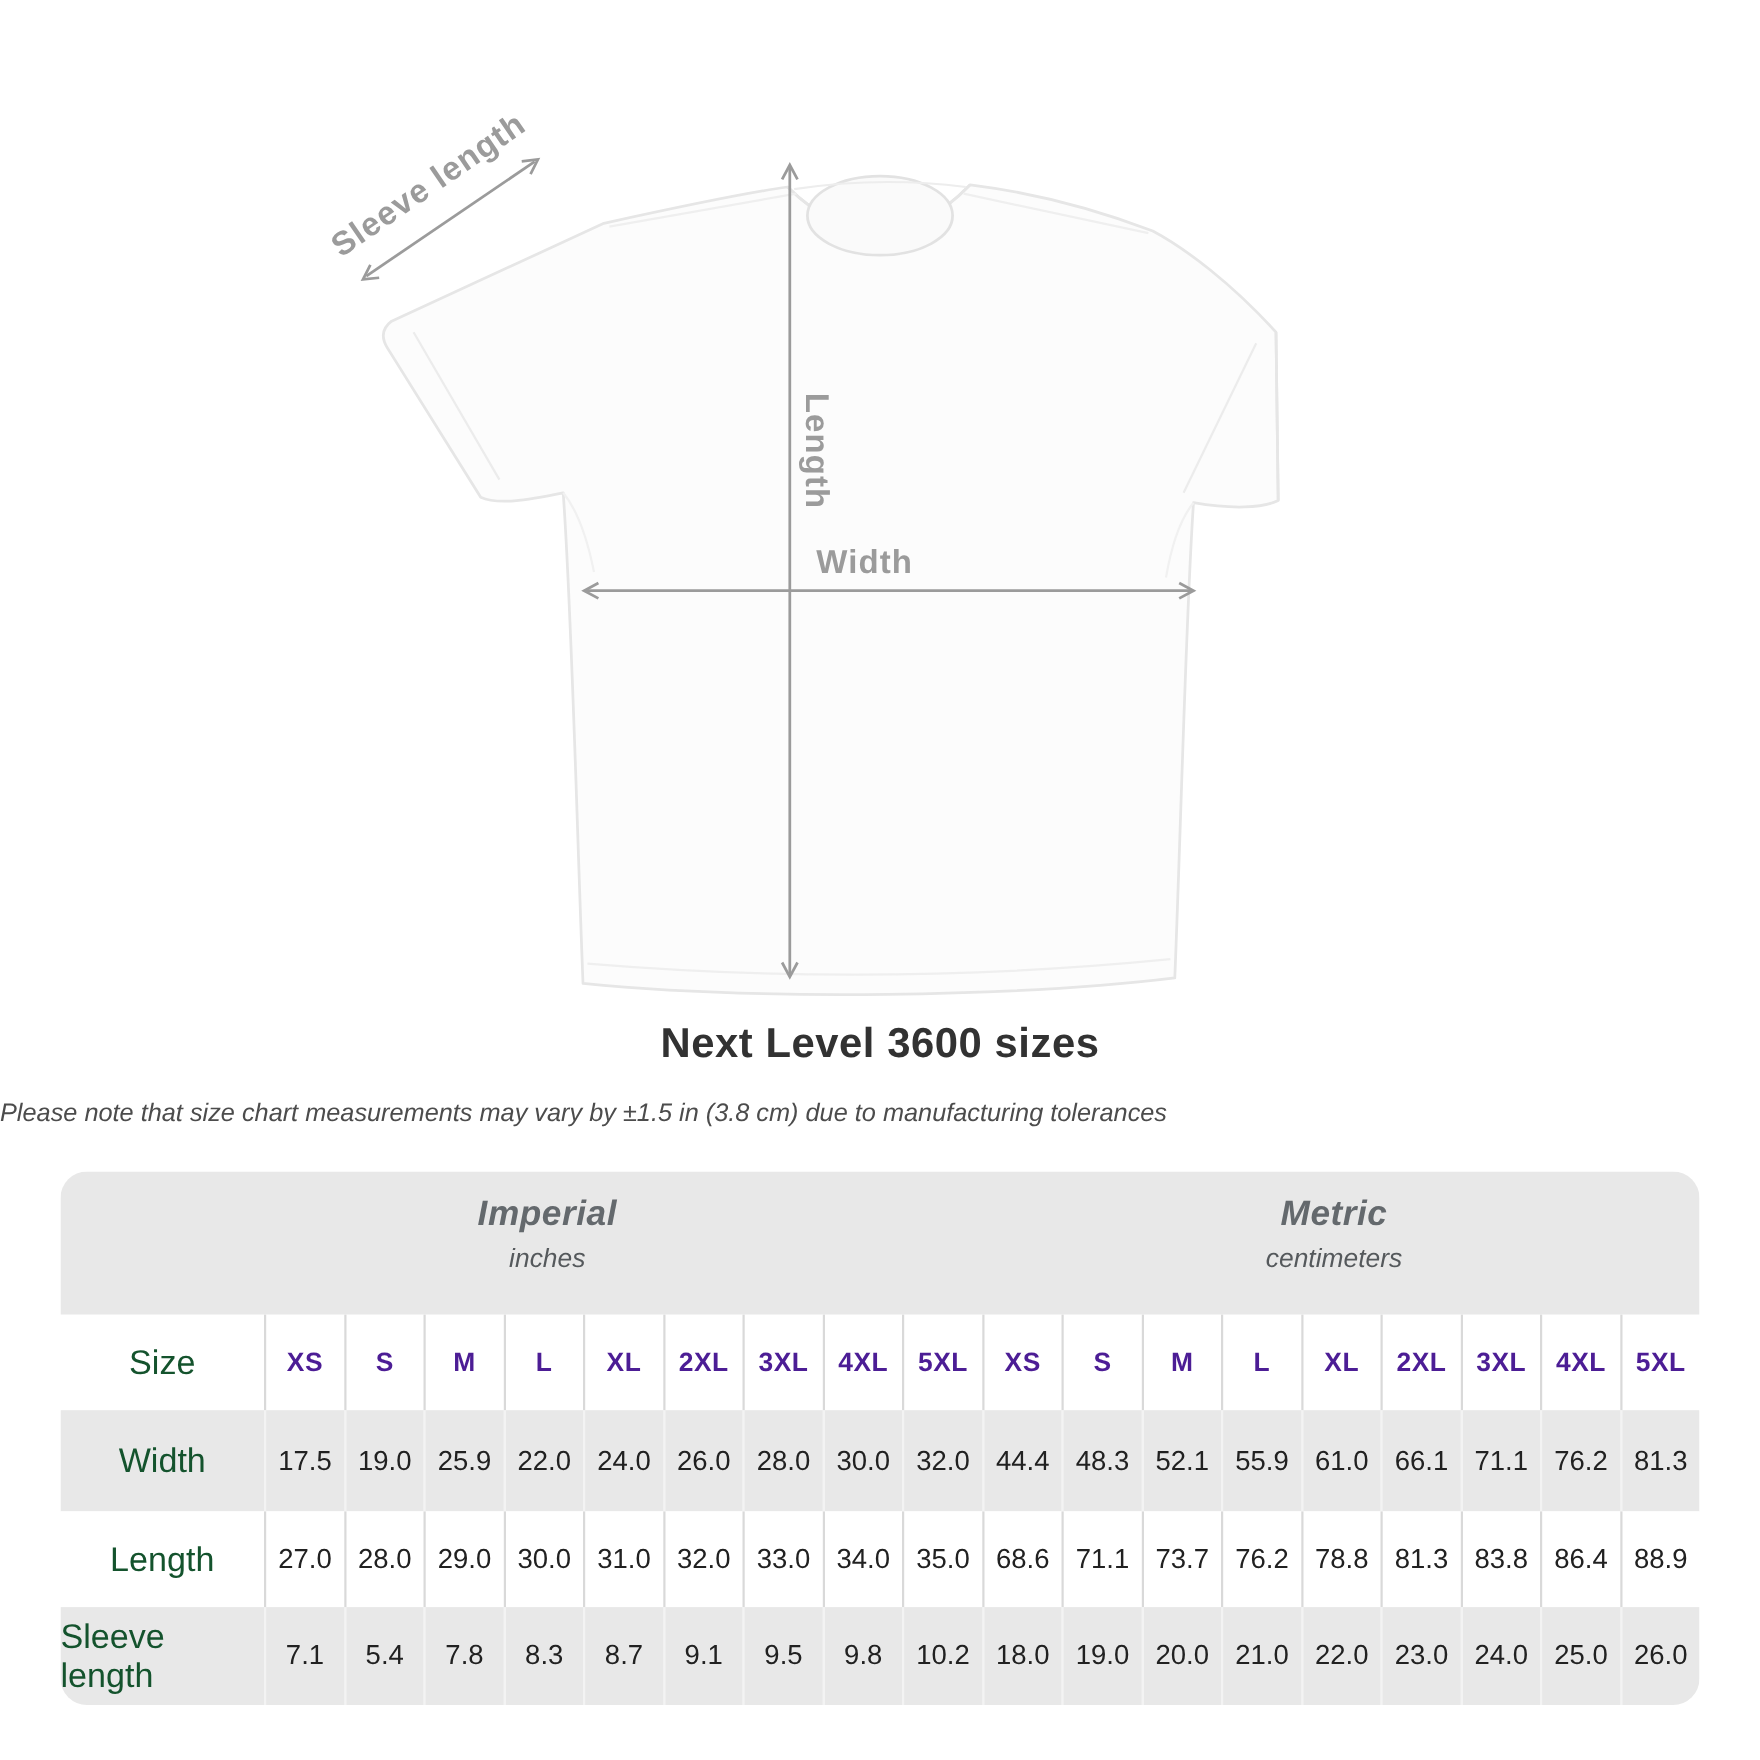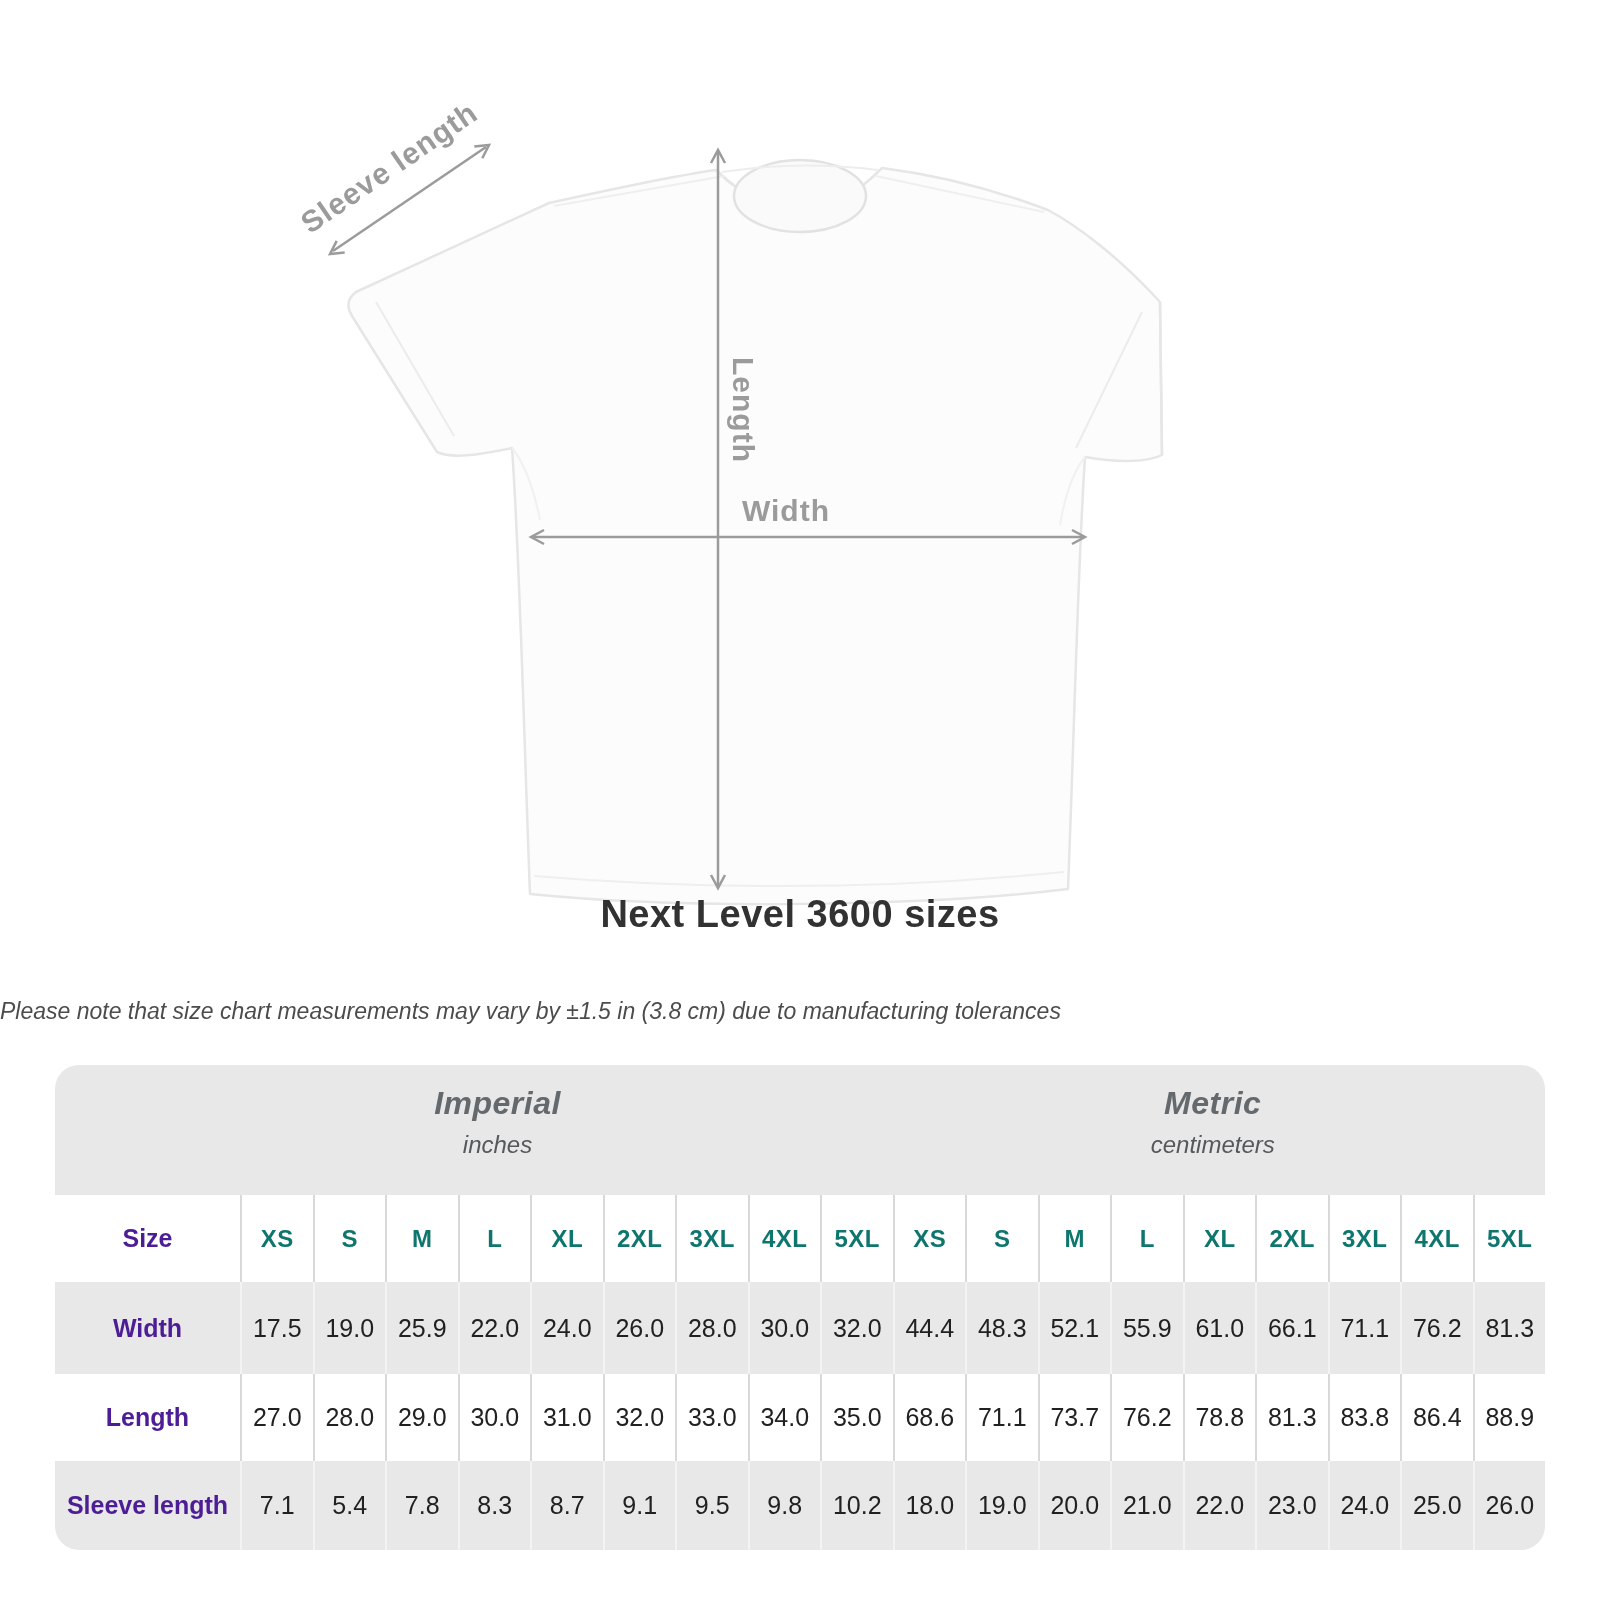--- a/index.html
+++ b/index.html
@@ -5,21 +5,21 @@
   html,body{margin:0;padding:0;background:#fff;}
   .canvas{
     position:relative;width:1600px;height:1600px;background:#ffffff;
     font-family:"Liberation Sans", sans-serif;overflow:hidden;
   }
   
   .shirt-svg{position:absolute;left:0;top:0;width:1600px;height:960px;}
   .dim-label{fill:#9b9b9b;font-weight:bold;font-size:30px;letter-spacing:1px;}
   
   .title{
-    position:absolute;left:0;top:893px;width:1600px;text-align:center;
+    position:absolute;left:0;top:928px;width:1600px;text-align:center;
     font-size:38px;font-weight:bold;color:#323232;letter-spacing:.5px;
   }
   .subtitle{
     position:absolute;left:0;top:998px;width:1600px;
     font-size:23px;font-style:italic;color:#4c4c4c;
   }
   
   .size-table{
     position:absolute;left:55px;top:1065px;width:1490px;height:485px;
     border-radius:24px;overflow:hidden;background:#fff;
@@ -32,22 +32,22 @@
   .unit-sub{font-size:24px;font-style:italic;color:#55595c;margin-top:9px;}
   .grid{
     display:grid;
     grid-template-columns:185px repeat(18,1fr);
     grid-template-rows:87px 92px 87px 89px;
   }
   .grid>div{display:flex;align-items:center;justify-content:center;}
   .w{background:#ffffff;--sep:#d9d9d9;}
   .g{background:#e8e8e8;--sep:#f3f3f3;}
   .grid>div:not(.c0){border-left:2px solid var(--sep);}
-  .lbl{font-weight:bold;color:#4c1d95;font-size:25px;}
-  .hdr{font-weight:bold;color:#0f766e;font-size:24px;letter-spacing:.5px;}
+  .lbl{font-weight:normal;color:#14532d;font-size:31px;}
+  .hdr{font-weight:bold;color:#4c1d95;font-size:24px;letter-spacing:.5px;}
   .num{color:#212121;font-size:25px;text-align:right;}
 </style>
 </head>
 <body>
 
 <div class="canvas">
 
   <svg class="shirt-svg" viewBox="0 0 1600 960">
 
     <g>

